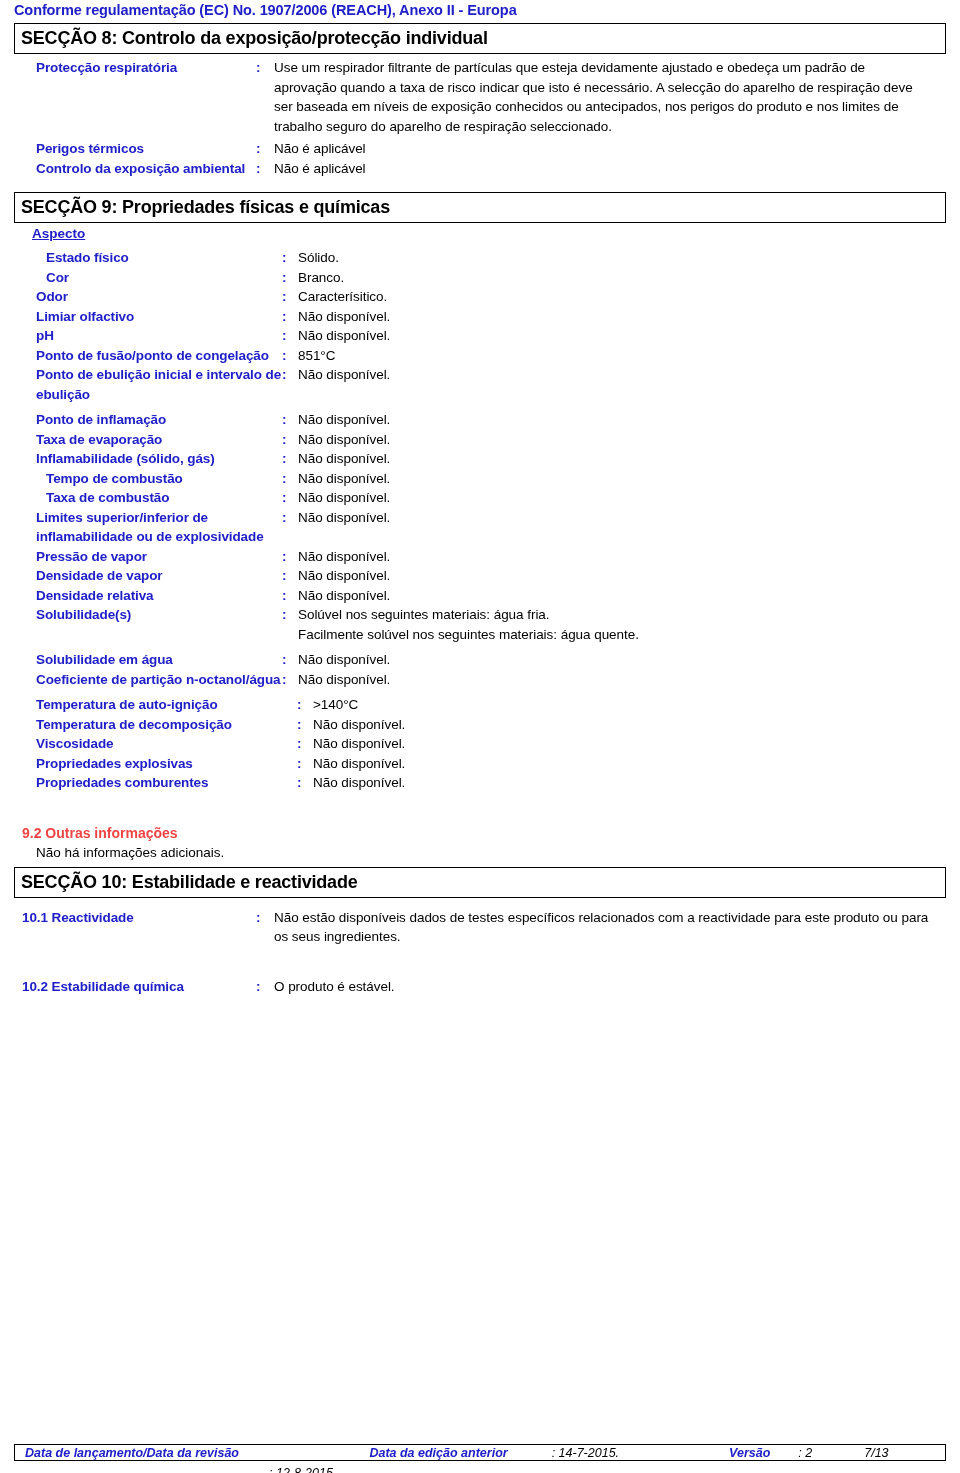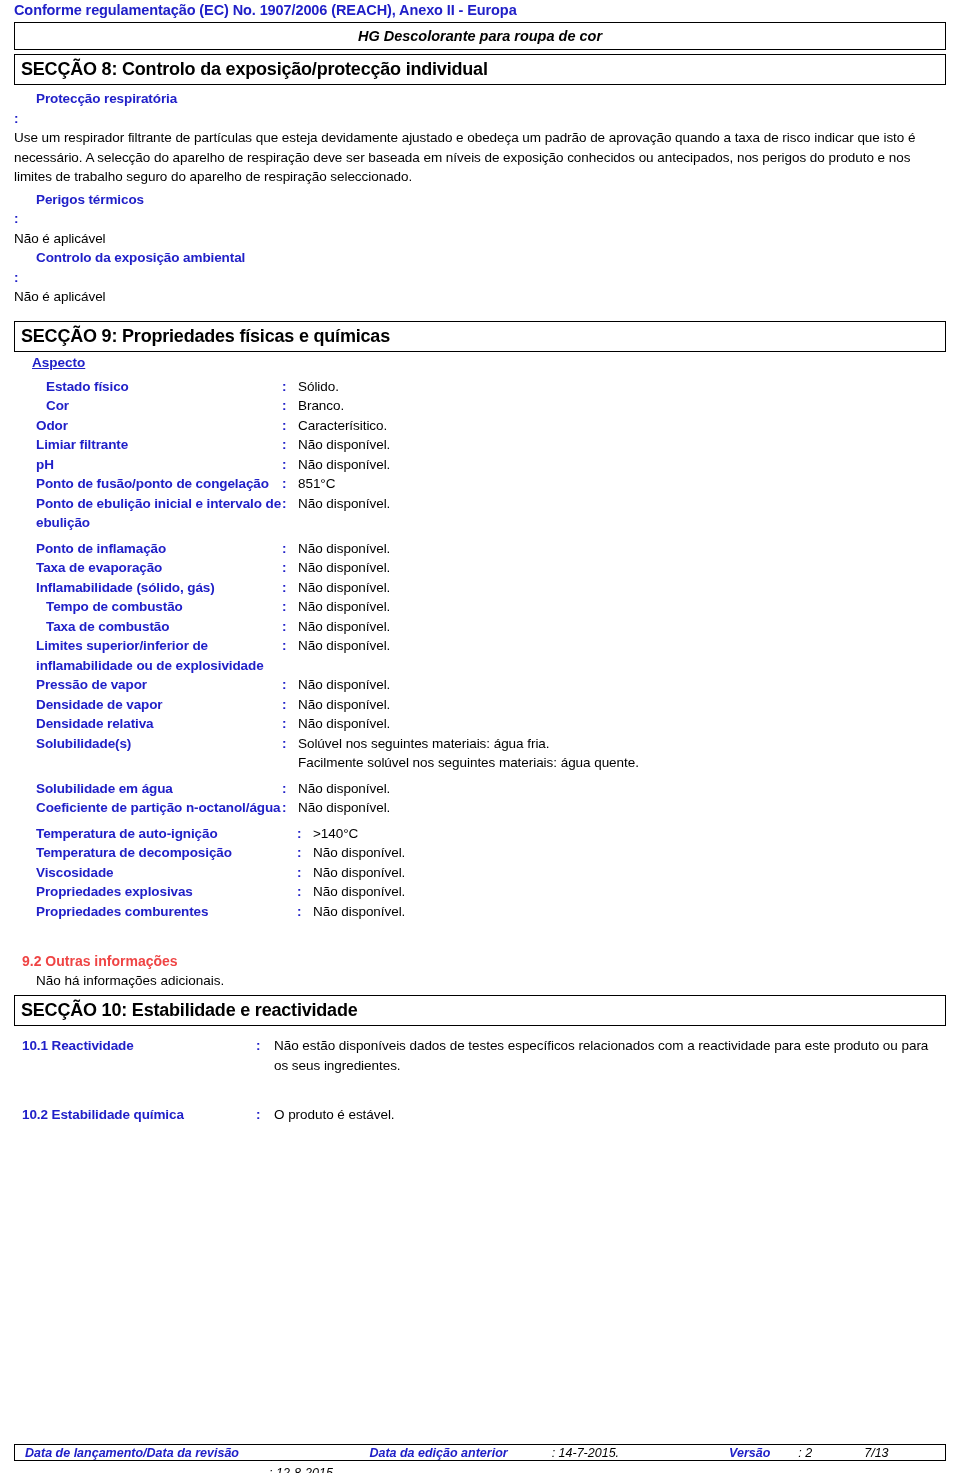--- a/index.html
+++ b/index.html
@@ -98,21 +98,21 @@
     line-height: 19.5px;
     flex: 1 1 auto;
     letter-spacing: -0.05px;
   }
   .row .value .vline { display: block; }
 
   
   .s8 .label  { width: 242px; padding-left: 22px; }
   .s8 .colon  { width: 18px; }
   .s8 .value  { padding-right: 18px; }
-  .s8 .row    { margin-bottom: 0px; flex-direction: column; }
+  .s8 .row    { margin-bottom: 0px; }
   .s8-gap     { height: 3px; }
 
   
   .s9head {
     color: #2020C8;
     font-weight: bold;
     font-size: 14px;
     line-height: 20px;
     margin-top: 9px;
     padding-left: 8px;
@@ -187,23 +187,20 @@
   .f-c6 { margin-left: 28px; }
   .f-c7 { margin-left: 52px; font-style: italic; color:#000; }
 </style>
 </head>
 <body>
 
 <div class="page">
 
   <div class="reg-line">Conforme regulamentação (EC) No. 1907/2006 (REACH), Anexo II - Europa</div>
 
-  <div class="box product-box">
-    <span class="product-title">HG Descolorante para roupa de cor</span>
-  </div>
 
   <div class="box section-box">
     <span class="section-title">SECÇÃO 8: Controlo da exposição/protecção individual</span>
   </div>
 
   <div class="rows s8">
     <div class="row">
       <div class="label">Protecção respiratória</div>
       <div class="colon">:</div>
       <div class="value">Use um respirador filtrante de partículas que esteja devidamente ajustado e obedeça um padrão de aprovação quando a taxa de risco indicar que isto é necessário. A selecção do aparelho de respiração deve ser baseada em níveis de exposição conhecidos ou antecipados, nos perigos do produto e nos limites de trabalho seguro do aparelho de respiração seleccionado.</div>
@@ -241,21 +238,21 @@
       <div class="value">Branco.</div>
     </div>
 
     <div class="row">
       <div class="label">Odor</div>
       <div class="colon">:</div>
       <div class="value">Caracterísitico.</div>
     </div>
 
     <div class="row">
-      <div class="label">Limiar filtrante</div>
+      <div class="label">Limiar olfactivo</div>
       <div class="colon">:</div>
       <div class="value">Não disponível.</div>
     </div>
 
     <div class="row">
       <div class="label">pH</div>
       <div class="colon">:</div>
       <div class="value">Não disponível.</div>
     </div>
 

